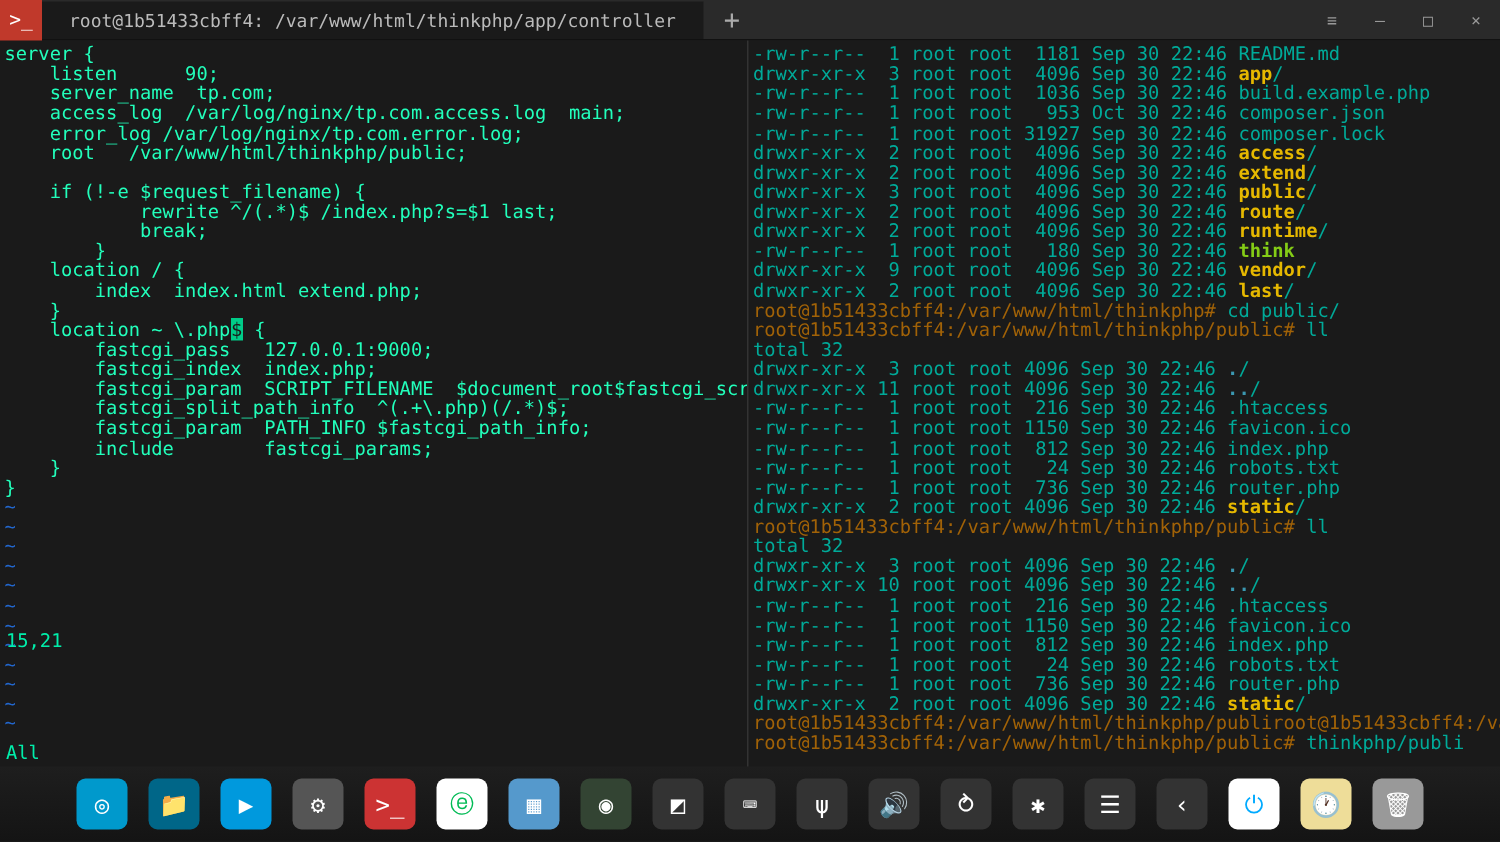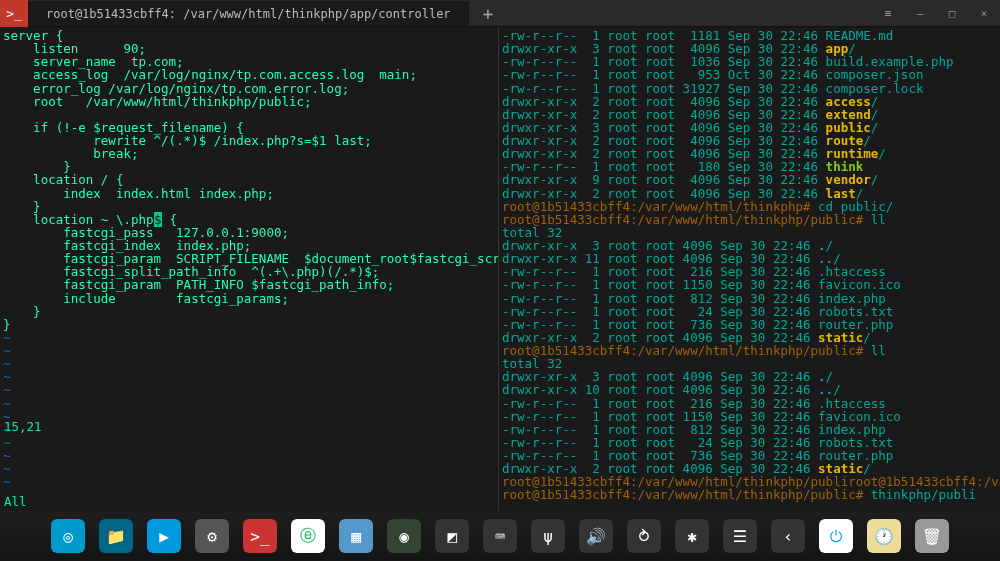--- a/index.html
+++ b/index.html
@@ -130,21 +130,21 @@
 <span>    server_name  tp.com;</span>
 <span>    access_log  /var/log/nginx/tp.com.access.log  main;</span>
 <span>    error_log /var/log/nginx/tp.com.error.log;</span>
 <span>    root   /var/www/html/thinkphp/public;</span>
 <span></span>
 <span>    if (!-e $request_filename) {</span>
 <span>            rewrite ^/(.*)$ /index.php?s=$1 last;</span>
 <span>            break;</span>
 <span>        }</span>
 <span>    location / {</span>
-<span>        index  index.html index.php;</span>
+<span>        index  index.html extend.php;</span>
 <span>    }</span>
 <span>    location ~ \.php</span><span class="cursor">$</span><span> {</span>
 <span>        fastcgi_pass   127.0.0.1:9000;</span>
 <span>        fastcgi_index  index.php;</span>
 <span>        fastcgi_param  SCRIPT_FILENAME  $document_root$fastcgi_script_name;</span>
 <span>        fastcgi_split_path_info  ^(.+\.php)(/.*)$;</span>
 <span>        fastcgi_param  PATH_INFO $fastcgi_path_info;</span>
 <span>        include        fastcgi_params;</span>
 <span>    }</span>
 <span>}</span></span>

